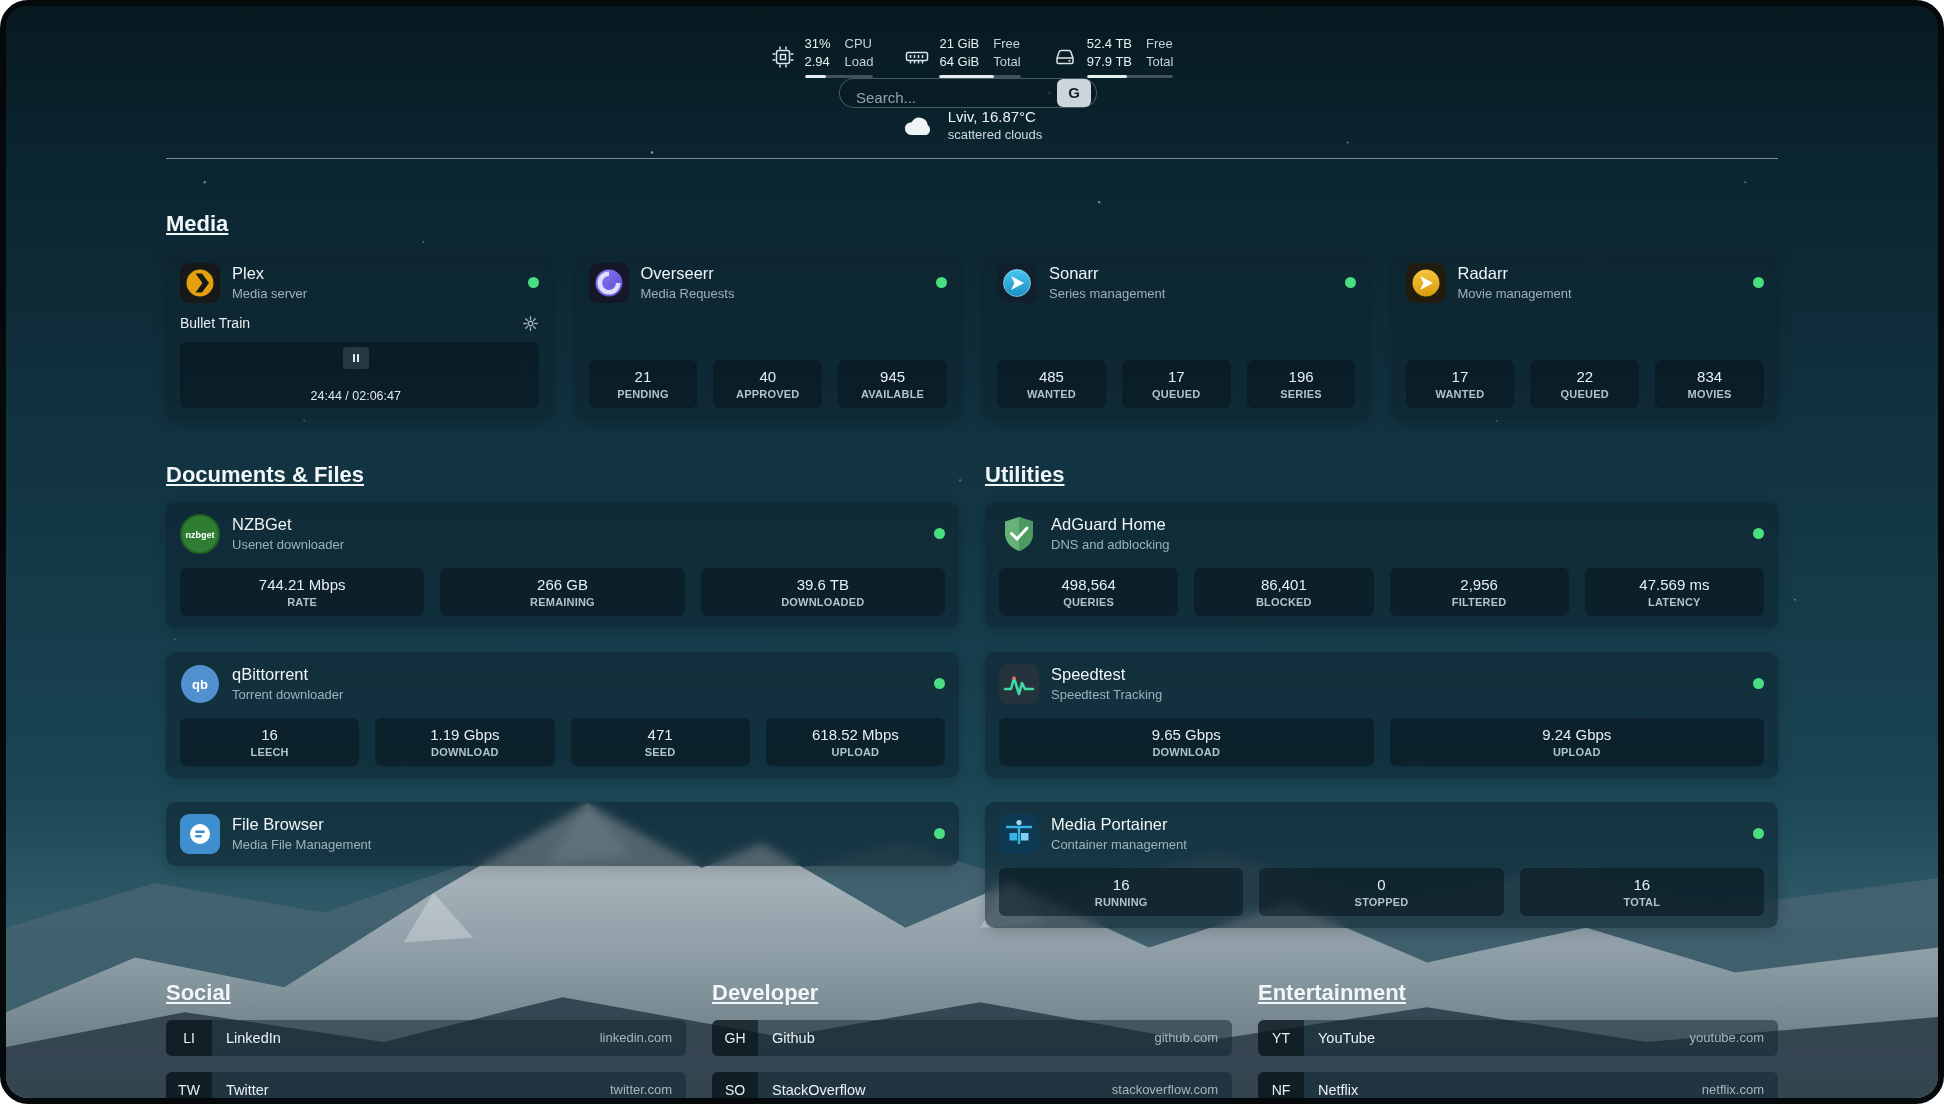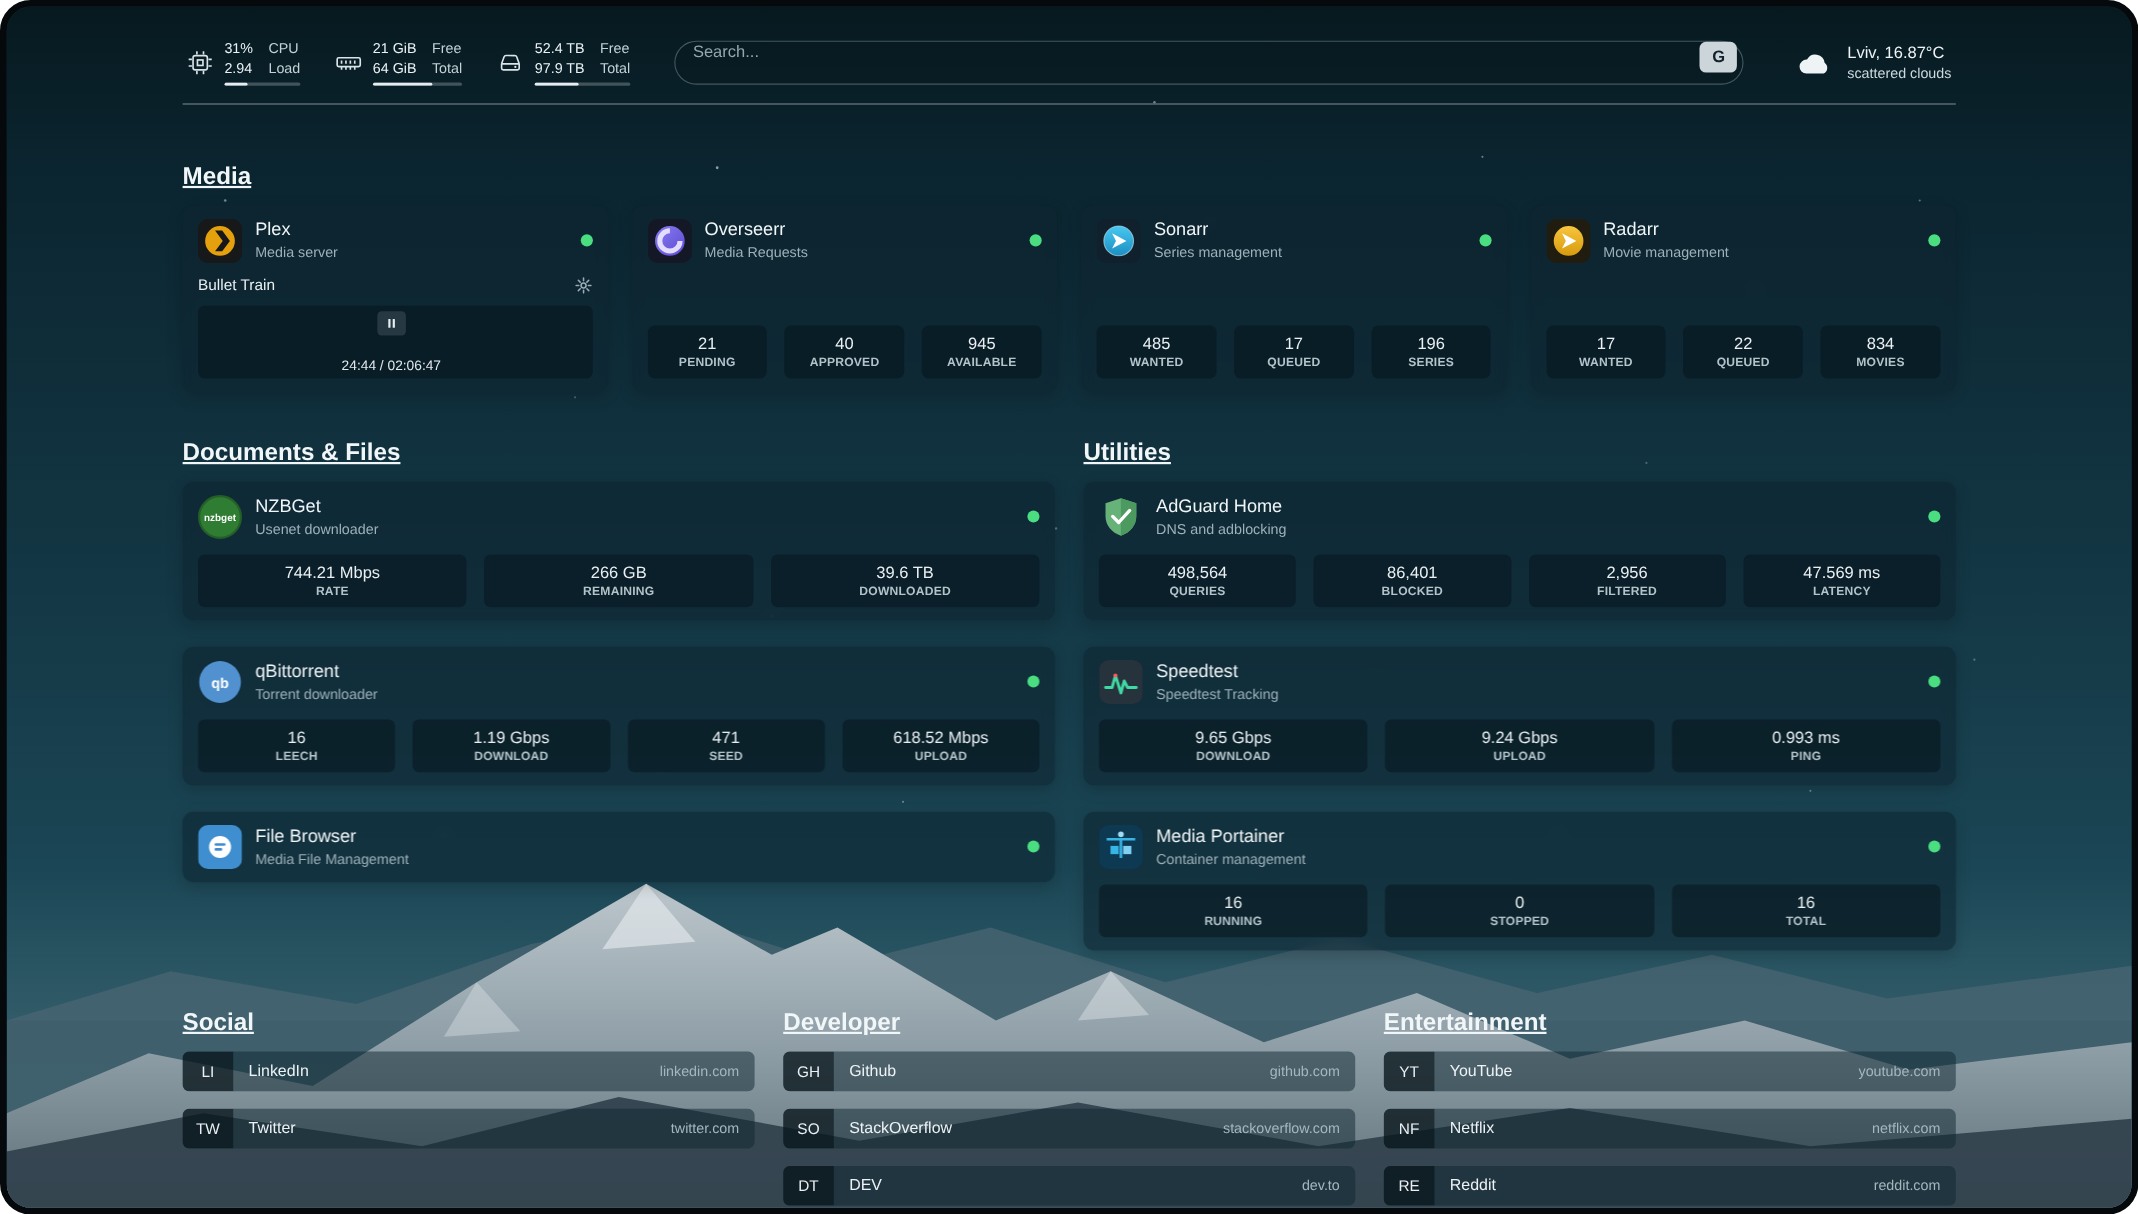--- a/index.html
+++ b/index.html
@@ -2,30 +2,30 @@
 <html><head>
 <meta charset="utf-8">
 <style>
   html,body{margin:0;padding:0;background:#ffffff;font-family:"Liberation Sans",sans-serif;}
   .window{position:relative;width:1944px;height:1104px;box-sizing:border-box;border:6px solid #05090b;border-radius:28px;overflow:hidden;background:#0c2733;}
   .bg{position:absolute;inset:0;z-index:0;}
   .bg svg{width:100%;height:100%;display:block;}
   .content{position:relative;z-index:1;height:100%;box-sizing:border-box;padding:0 160px;overflow:hidden;}
 
   
-  .topbar{display:flex;align-items:center;padding:30px 4px 16px;border-bottom:1.5px solid rgba(222,233,238,.55);}
+  .topbar{display:flex;align-items:center;padding:30px 4px 16px;border-bottom:1.5px solid rgba(222,233,238,.55);flex-direction:column;}
   .resources{display:flex;align-items:center;gap:32px;}
   .res{display:flex;align-items:center;gap:10px;}
   .res-icon svg{display:block;}
   .res-grid{display:grid;grid-template-columns:auto auto;column-gap:14px;row-gap:1px;font-size:13px;line-height:1.3;}
   .res-val{color:#eaf1f4;}
   .res-lab{color:#c3d2d8;}
   .res-bar{margin-top:4px;height:3px;border-radius:2px;background:rgba(235,243,246,.25);overflow:hidden;}
   .res-bar i{display:block;height:100%;background:#e6edf0;border-radius:2px;}
-  .search{flex:1;display:flex;align-items:flex-start;height:38px;margin:0 48px 0 40px;background:rgba(9,25,33,.55);border:1px solid rgba(158,180,190,.4);border-radius:20px;padding:0 5px 0 14px;}
+  .search{flex:1;display:flex;align-items:flex-end;height:38px;margin:0 48px 0 40px;background:rgba(9,25,33,.55);border:1px solid rgba(158,180,190,.4);border-radius:20px;padding:0 5px 0 14px;}
   .search-input{flex:1;background:transparent;border:0;outline:0;color:#e9eff2;font-size:15px;font-family:inherit;}
   .search-input::placeholder{color:#92a7af;}
   .search-g{width:34px;height:28px;border:0;border-radius:6px;background:#ccd5d9;color:#122129;font-weight:700;font-size:15px;cursor:pointer;display:flex;align-items:center;justify-content:center;}
   .weather{display:flex;align-items:center;gap:12px;color:#eef4f6;cursor:pointer;}
   .w-icon svg{display:block;}
   .w-line1{font-size:15px;}
   .w-line2{font-size:13px;color:#cdd9de;margin-top:2px;}
 
   
   h2{font-size:22px;font-weight:700;color:#f1f6f8;margin:0 0 14px;text-decoration:underline;}
@@ -496,24 +496,20 @@
               </div>
               <div class="card-stats">
                 <div class="stat">
                   <div class="stat-v">9.65 Gbps</div>
                   <div class="stat-l">DOWNLOAD</div>
                 </div>
                 <div class="stat">
                   <div class="stat-v">9.24 Gbps</div>
                   <div class="stat-l">UPLOAD</div>
                 </div>
-                <div class="stat">
-                  <div class="stat-v">0.993 ms</div>
-                  <div class="stat-l">PING</div>
-                </div>
               </div>
             </div>
             <div class="card">
               <div class="card-head">
                 <span class="svc-icon">
                   <svg viewBox="0 0 40 40" width="40" height="40">
                     <rect width="40" height="40" rx="9" fill="#0d3a52"></rect>
                     <path d="M7 13h26" stroke="#37b5e6" stroke-width="2.4"></path>
                     <path d="M20 13v17" stroke="#37b5e6" stroke-width="2.4"></path>
                     <circle cx="20" cy="8.5" r="2.6" fill="#9fdcf5"></circle>

